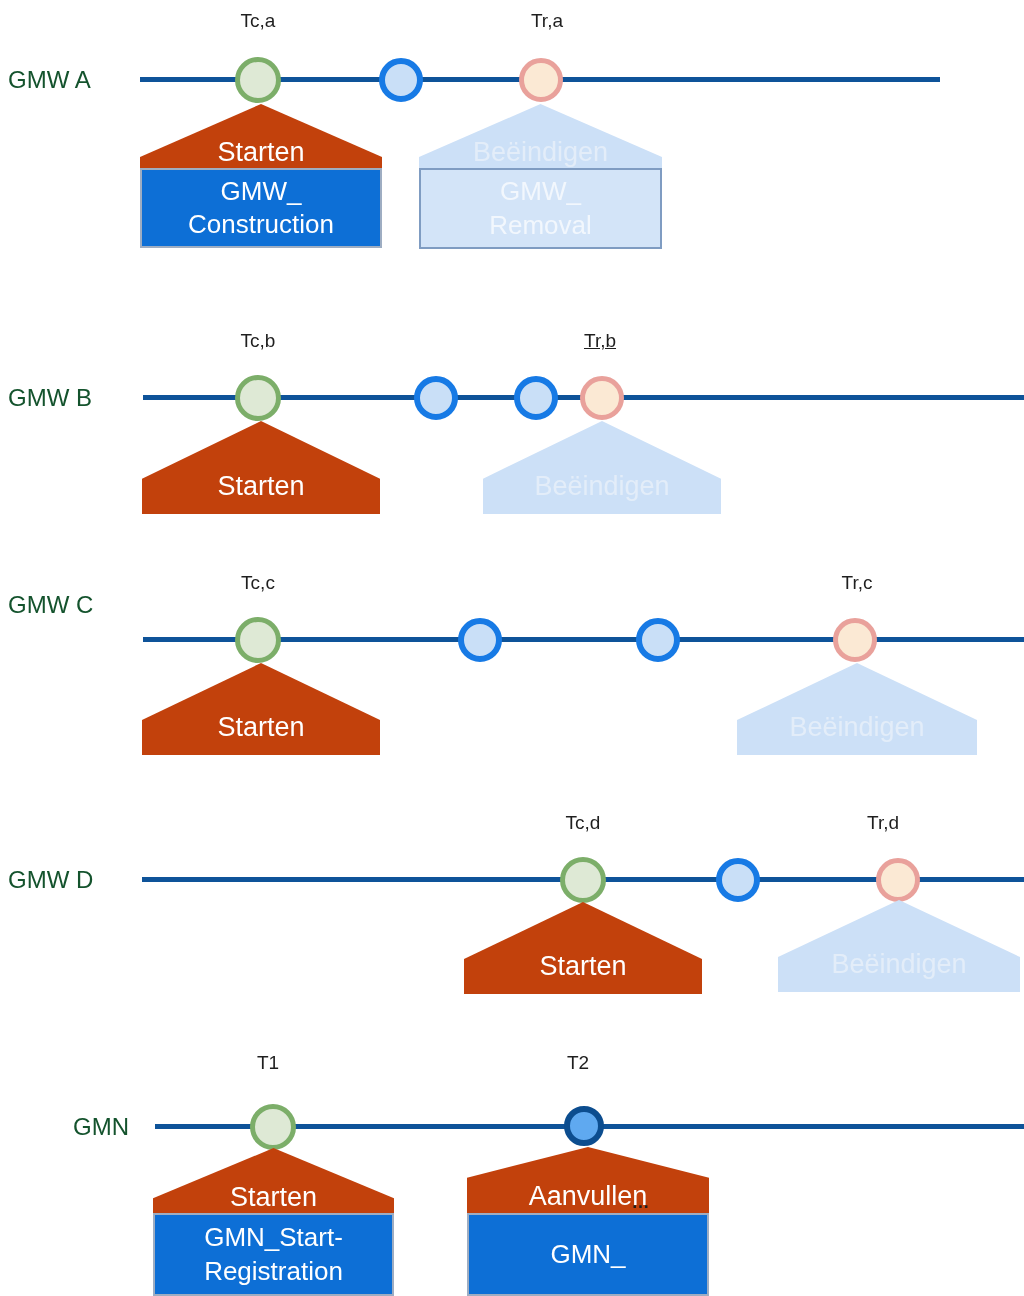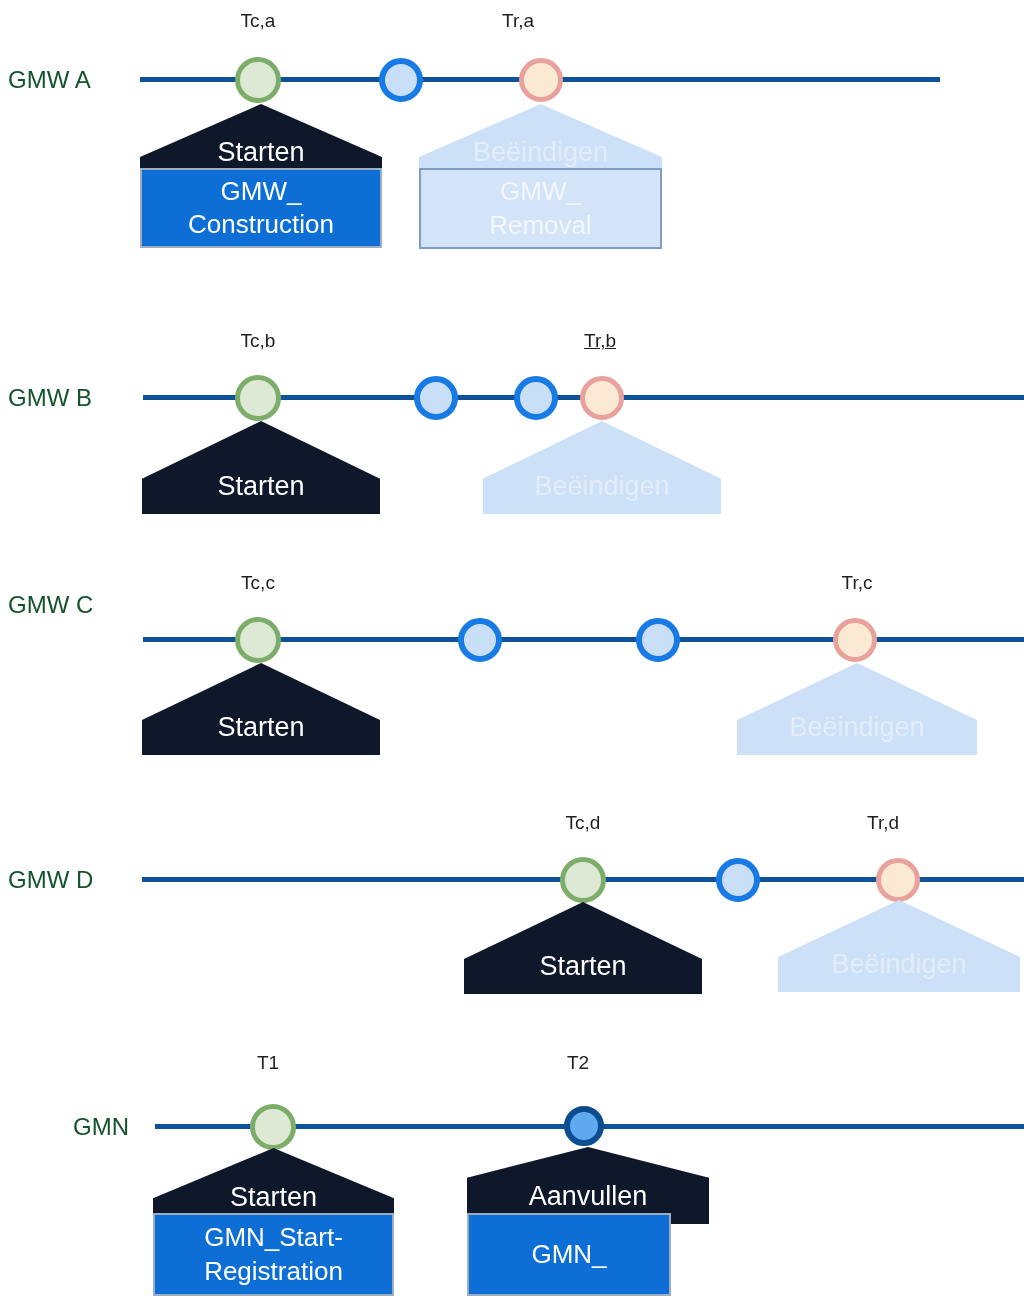--- a/index.html
+++ b/index.html
@@ -20,21 +20,21 @@
   }
   .marker { position:absolute; border-radius:50%; box-sizing:border-box; }
   .m-green  { width:46px; height:46px; border:5px solid #7cae69; background:#dee9d5; }
   .m-blue   { width:44px; height:44px; border:6px solid #177ae5; background:#c9dff7; }
   .m-orange { width:44px; height:44px; border:5px solid #e9a19b; background:#fbe9d4; }
   .m-navy   { width:40px; height:40px; border:6px solid #0c4d8f; background:#5fa9f0; }
   .pent {
     position:absolute; display:flex; justify-content:center; align-items:flex-end;
     font-size:27px; text-align:center; line-height:1.1;
   }
-  .pent.dark  { background:#0f172a; color:#ffffff; }
+  .pent.dark  { background:#c2410c; color:#ffffff; }
   .pent.light { background:#cce0f7; color:#e3edf9; }
   .sh78 { clip-path:polygon(50% 0, 100% 78%, 100% 100%, 0 100%, 0 78%); }
   .sh62 { clip-path:polygon(50% 0, 100% 62%, 100% 100%, 0 100%, 0 62%); }
   .sh75 { clip-path:polygon(50% 0, 100% 75%, 100% 100%, 0 100%, 0 75%); }
   .sh40 { clip-path:polygon(50% 0, 100% 40%, 100% 100%, 0 100%, 0 40%); }
   .pb4 { padding-bottom:4px; } .pb12 { padding-bottom:12px; } .pb2 { padding-bottom:2px; }
   .cbox {
     position:absolute; box-sizing:border-box;
     display:flex; flex-direction:column; justify-content:center; align-items:center;
     font-size:26px; line-height:1.28; text-align:center;
@@ -49,21 +49,21 @@
 </style>
 </head>
 <body>
 
 <div class="canvas">
 
   <div>
     <div class="row-label" style="top:66px;">GMW A</div>
     <div class="tl-line" style="left:140px; top:77px; width:800px;"></div>
     <div class="t-label" style="left:213px; top:10px;text-align:center;">Tc,a</div>
-    <div class="t-label" style="left:473px; top:10px;">Tr,a</div>
+    <div class="t-label" style="left:473px; top:10px;text-align:right;">Tr,a</div>
     <div class="marker m-green" style="left:235px; top:57px;"></div>
     <div class="marker m-blue" style="left:379px; top:58px;"></div>
     <div class="marker m-orange" style="left:519px; top:58px;"></div>
     <div class="pent dark sh78 pb4" style="left:140px; top:104px; width:242px; height:64px;">
       <span>Starten</span>
     </div>
     <div class="cbox dark" style="left:140px; top:168px; width:242px; height:80px;">
       <span>GMW_</span>
       <span>Construction</span>
     </div>
@@ -137,18 +137,18 @@
       <span>Starten</span>
     </div>
     <div class="cbox dark" style="left:153px; top:1213px; width:241px; height:83px;">
       <span>GMN_Start-</span>
       <span>Registration</span>
     </div>
     <div class="pent dark sh40 pb12" style="left:467px; top:1147px; width:242px; height:65px;">
       <span>Aanvullen</span>
     </div>
     <div class="ellipsis" style="left:620px; top:1193px; width:44px;">…</div>
-    <div class="cbox dark" style="left:467px; top:1213px; width:204px; height:83px;">
+    <div class="cbox dark" style="left:467px; top:1213px; width:242px; height:83px;">
       <span>GMN_</span>
     </div>
   </div>
 
 </div>
 
 </body></html>

